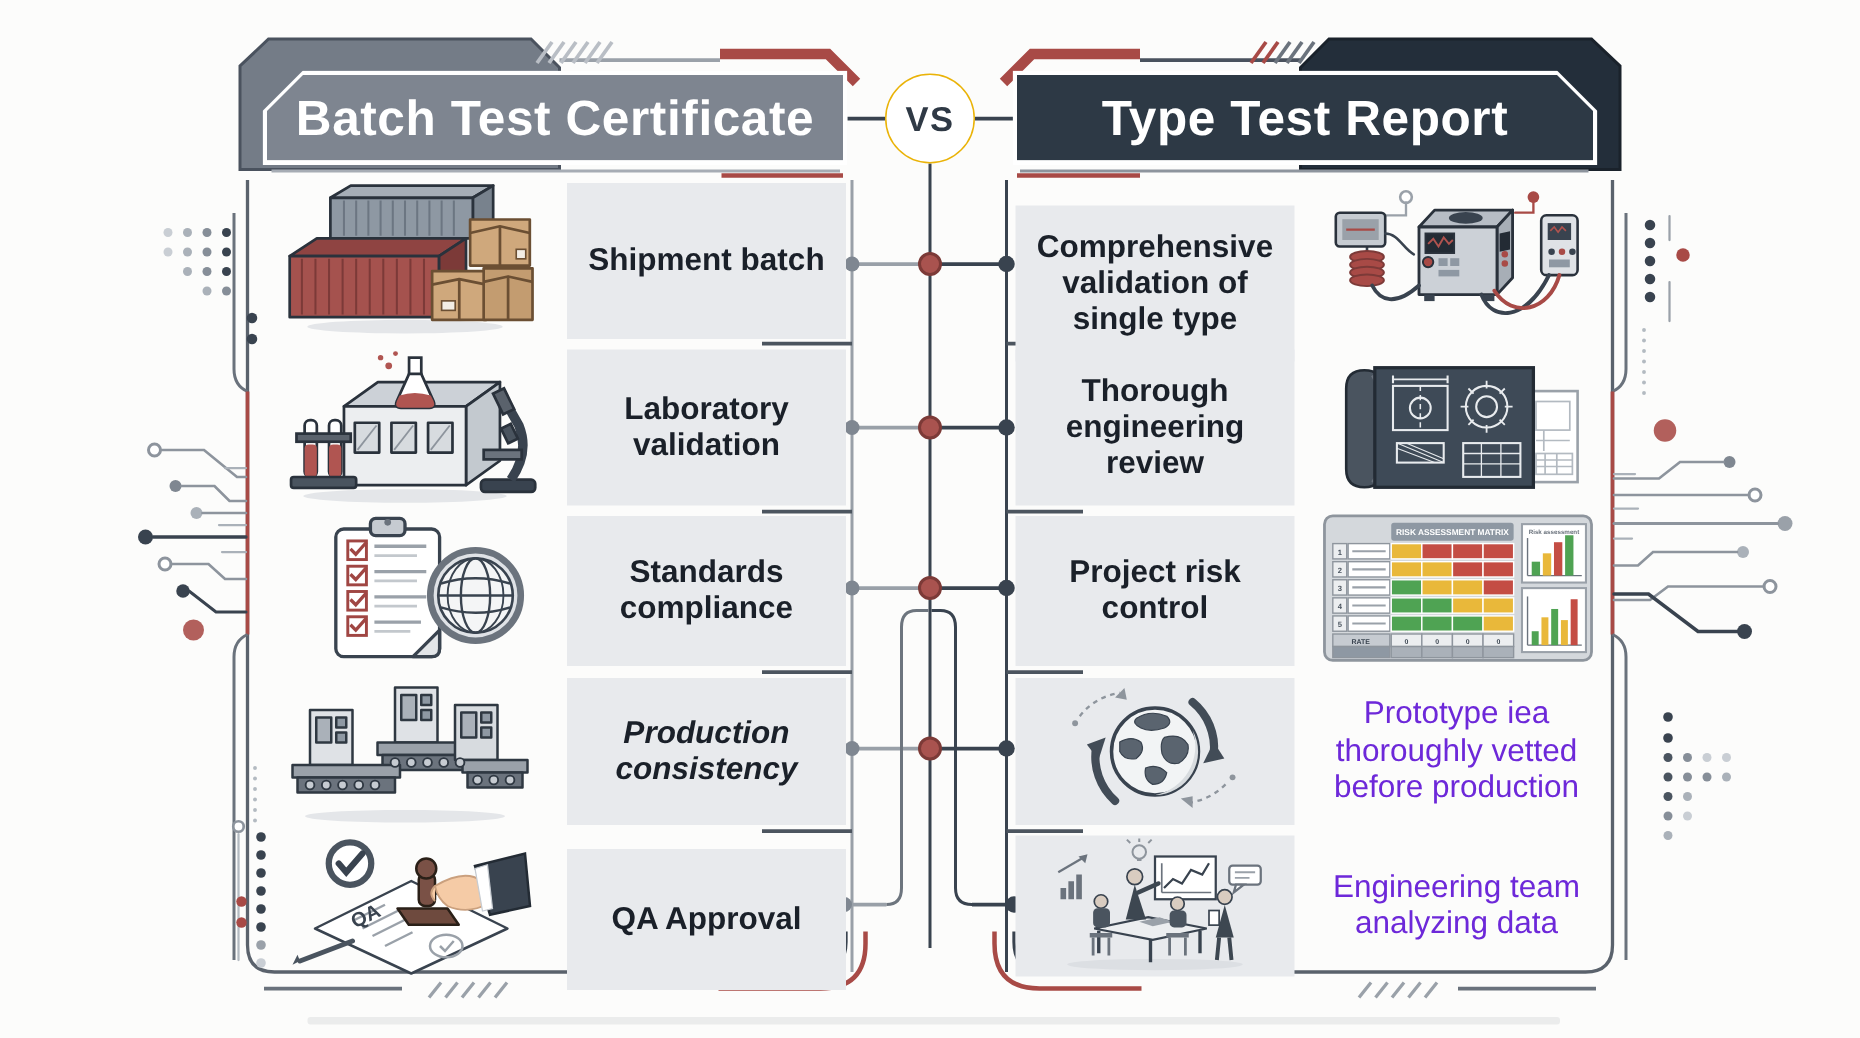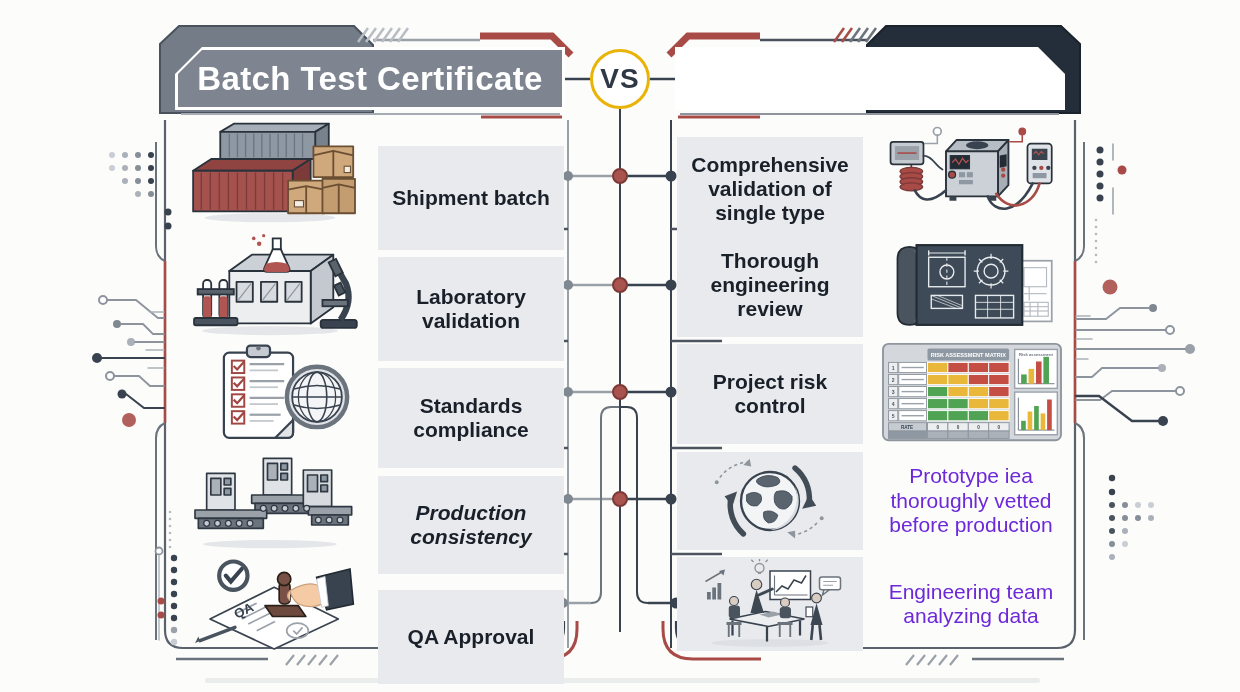--- a/index.html
+++ b/index.html
@@ -11,27 +11,27 @@
   .hdr .inner{position:absolute;left:3px;top:3px;right:3px;bottom:3px;
               display:flex;align-items:center;justify-content:center;
               color:#ffffff;font-size:33px;font-weight:bold;letter-spacing:.4px;}
   .hdr-left{left:175px;}
   .hdr-left .outer{clip-path:polygon(27px 0,100% 0,100% 100%,0 100%,0 27px);}
   .hdr-left .inner{clip-path:polygon(24px 0,100% 0,100% 100%,0 100%,0 24px);background:#7e8590;}
   .hdr-right{left:675px;}
   .hdr-right .outer{clip-path:polygon(0 0,calc(100% - 27px) 0,100% 27px,100% 100%,0 100%);}
   .hdr-right .inner{clip-path:polygon(0 0,calc(100% - 24px) 0,100% 24px,100% 100%,0 100%);background:#2d3945;}
   .vs{position:absolute;left:590px;top:49px;width:60px;height:60px;border-radius:50%;
-      background:#fff;border:3px solid #eab308;box-sizing:border-box;
+      background:#fff;border:1px solid #eab308;box-sizing:border-box;
       display:flex;align-items:center;justify-content:center;
-      font-weight:bold;font-size:28px;color:#2f3945;letter-spacing:1px;}
+      font-weight:bold;font-size:23px;color:#2f3945;letter-spacing:1px;}
   .box{position:absolute;width:186px;background:#e8eaed;display:flex;align-items:center;
        justify-content:center;text-align:center;font-weight:bold;font-size:21px;
        line-height:1.14;color:#1a2029;padding:0 8px;box-sizing:border-box;}
-  .lbox{left:378px;margin-top:24px;}
+  .lbox{left:378px;}
   .rbox{left:677px;}
   .rtext{position:absolute;left:862px;width:218px;display:flex;align-items:center;
          justify-content:center;text-align:center;font-weight:normal;font-size:21px;
          line-height:1.16;color:#6d28d9;}
   .islot{position:absolute;display:flex;align-items:center;justify-content:center;}
   .il{left:168px;width:204px;}
   .ir{left:872px;width:200px;}
 </style>
 </head>
 <body>
@@ -277,20 +277,21 @@
 
     <rect x="205" y="678" width="835" height="5" rx="2" fill="#ebecec"></rect>
   </svg>
 
   <div class="hdr hdr-left">
     <div class="outer"></div>
     <div class="inner">Batch Test Certificate</div>
   </div>
   <div class="hdr hdr-right">
     <div class="outer"></div>
+    <div class="inner">Type Test Report</div>
   </div>
   <div class="vs">VS</div>
 
   <div class="islot il" style="top:120px;height:106px;">
     <svg width="192" height="104" viewBox="0 0 200 115">
       <ellipse cx="100" cy="107" rx="72" ry="5" fill="#e4e6e9"></ellipse>
       <g stroke="#2a323c" stroke-width="2" stroke-linejoin="round">
         <polygon points="45,12 60,3 165,3 150,12" fill="#a6aeb7"></polygon>
         <polygon points="150,12 165,3 165,33 150,42" fill="#78828d"></polygon>
         <rect x="45" y="12" width="105" height="30" fill="#8e98a3"></rect>

